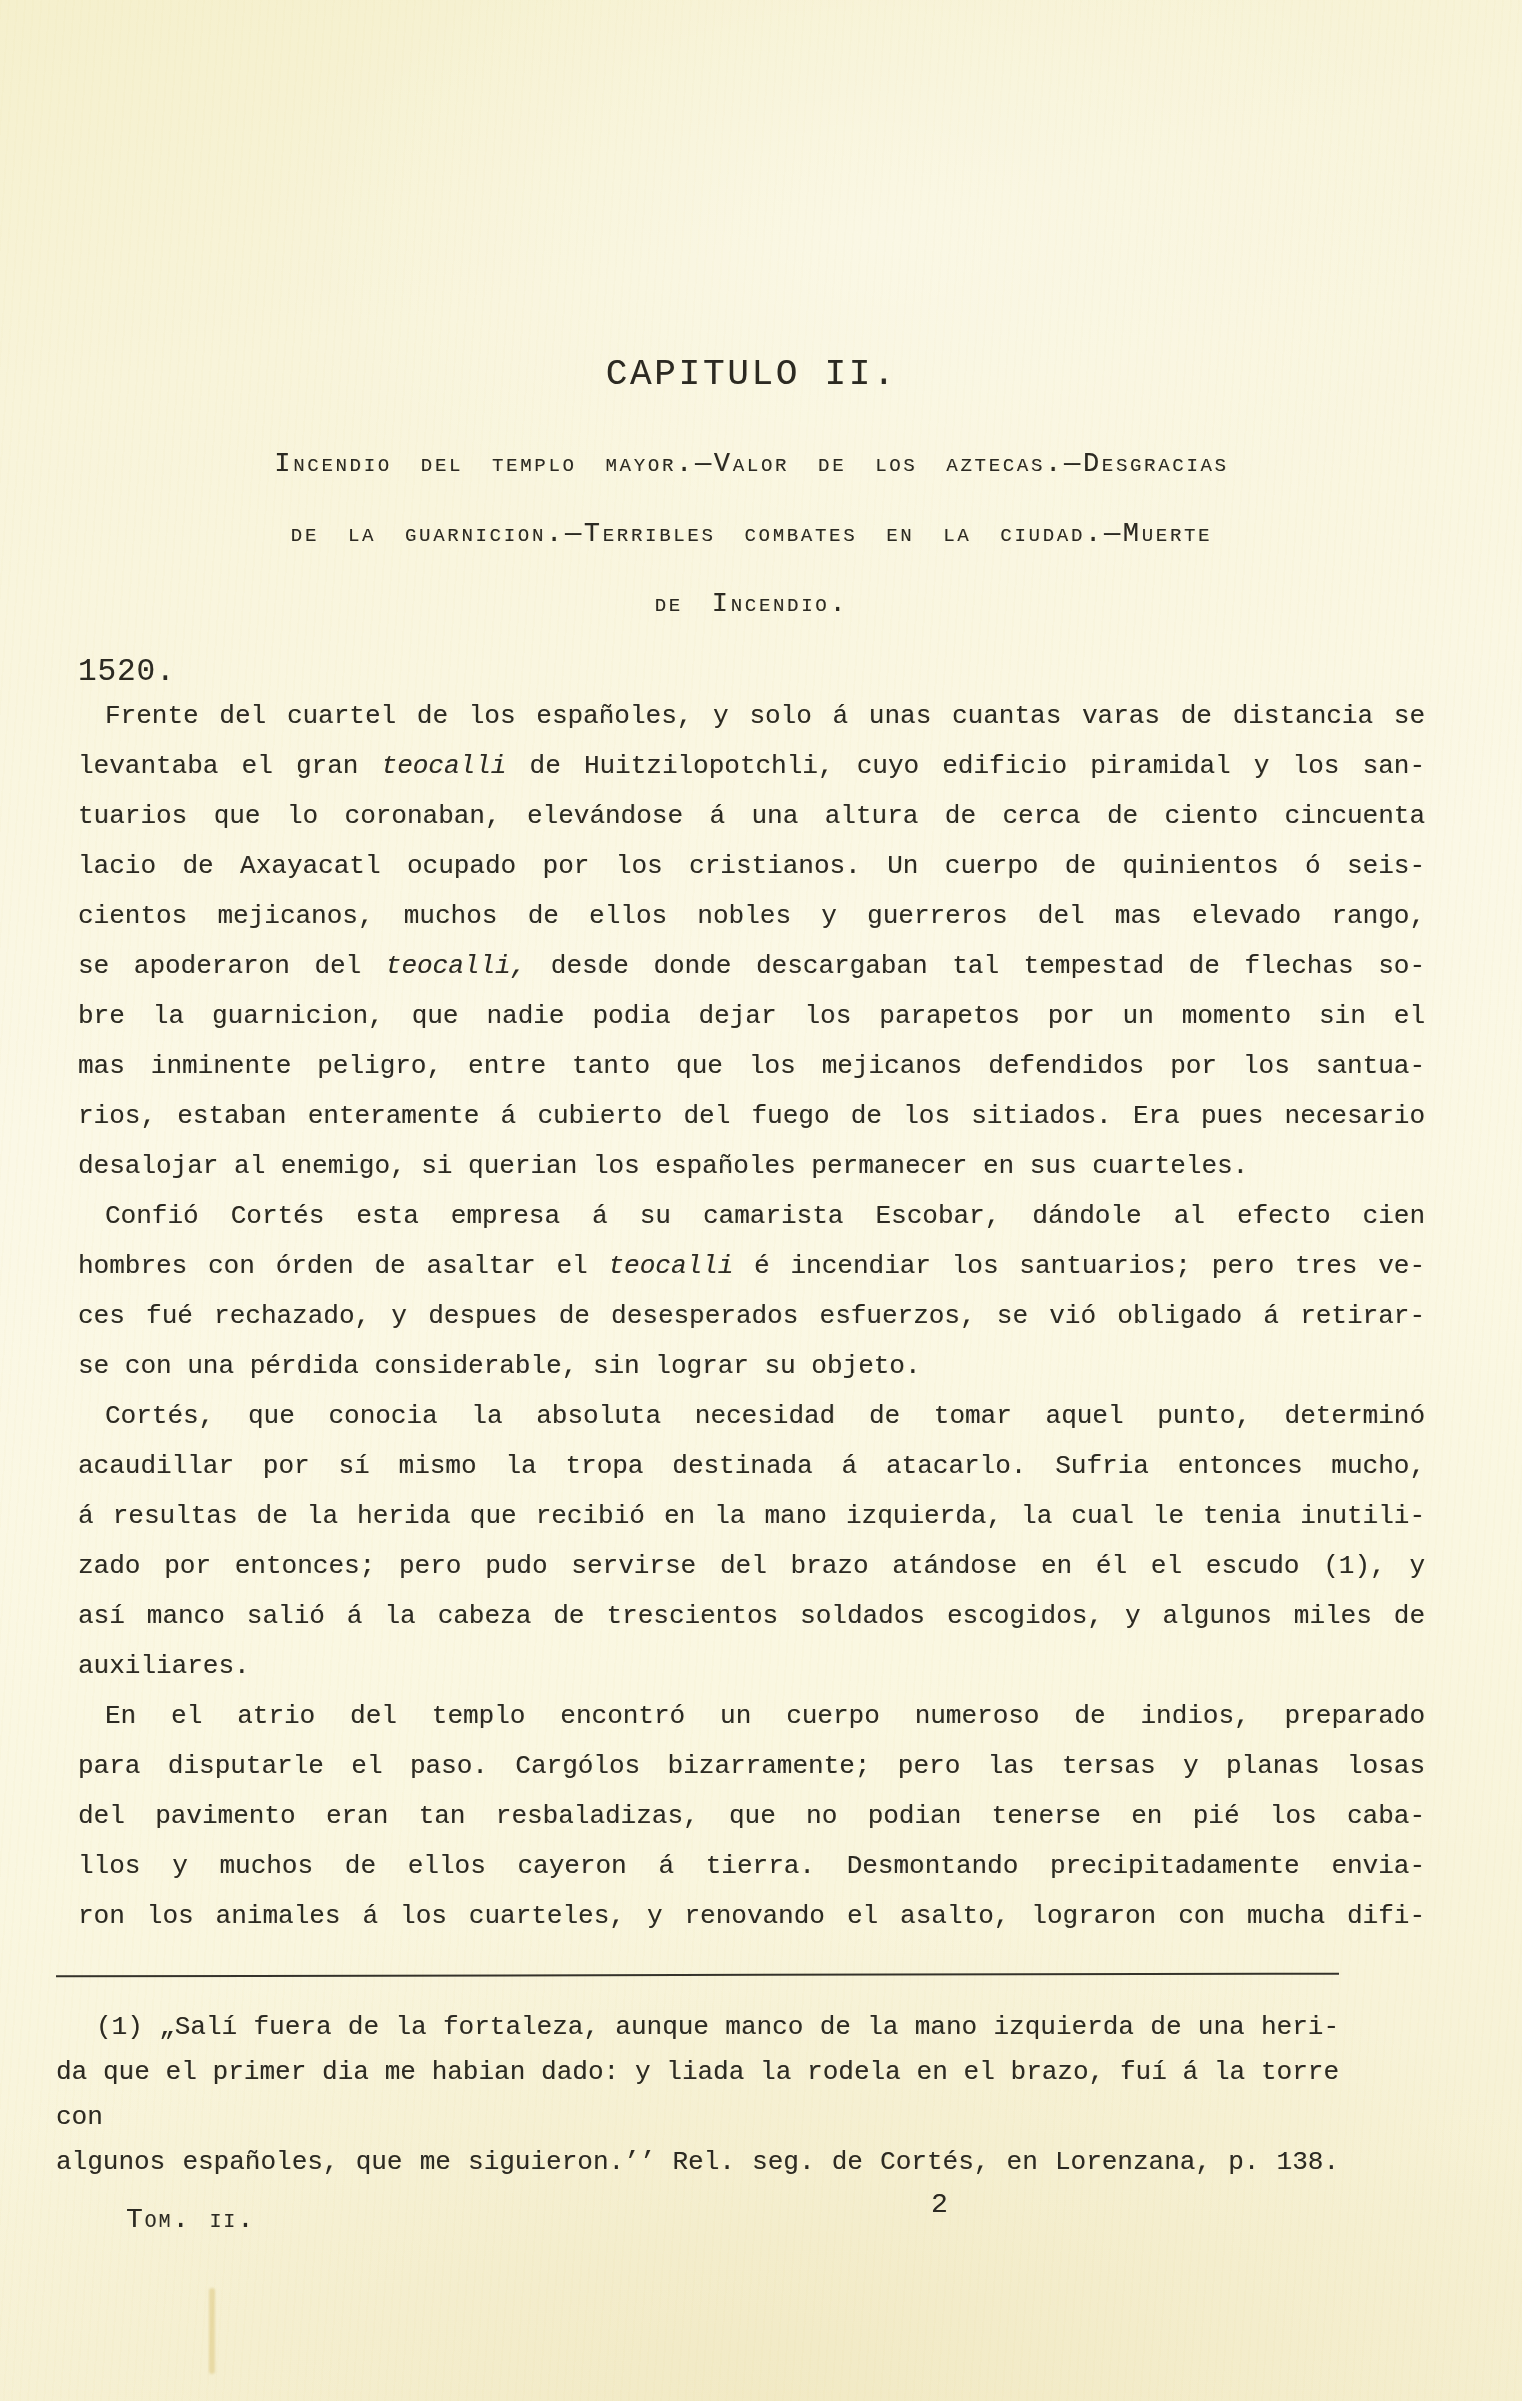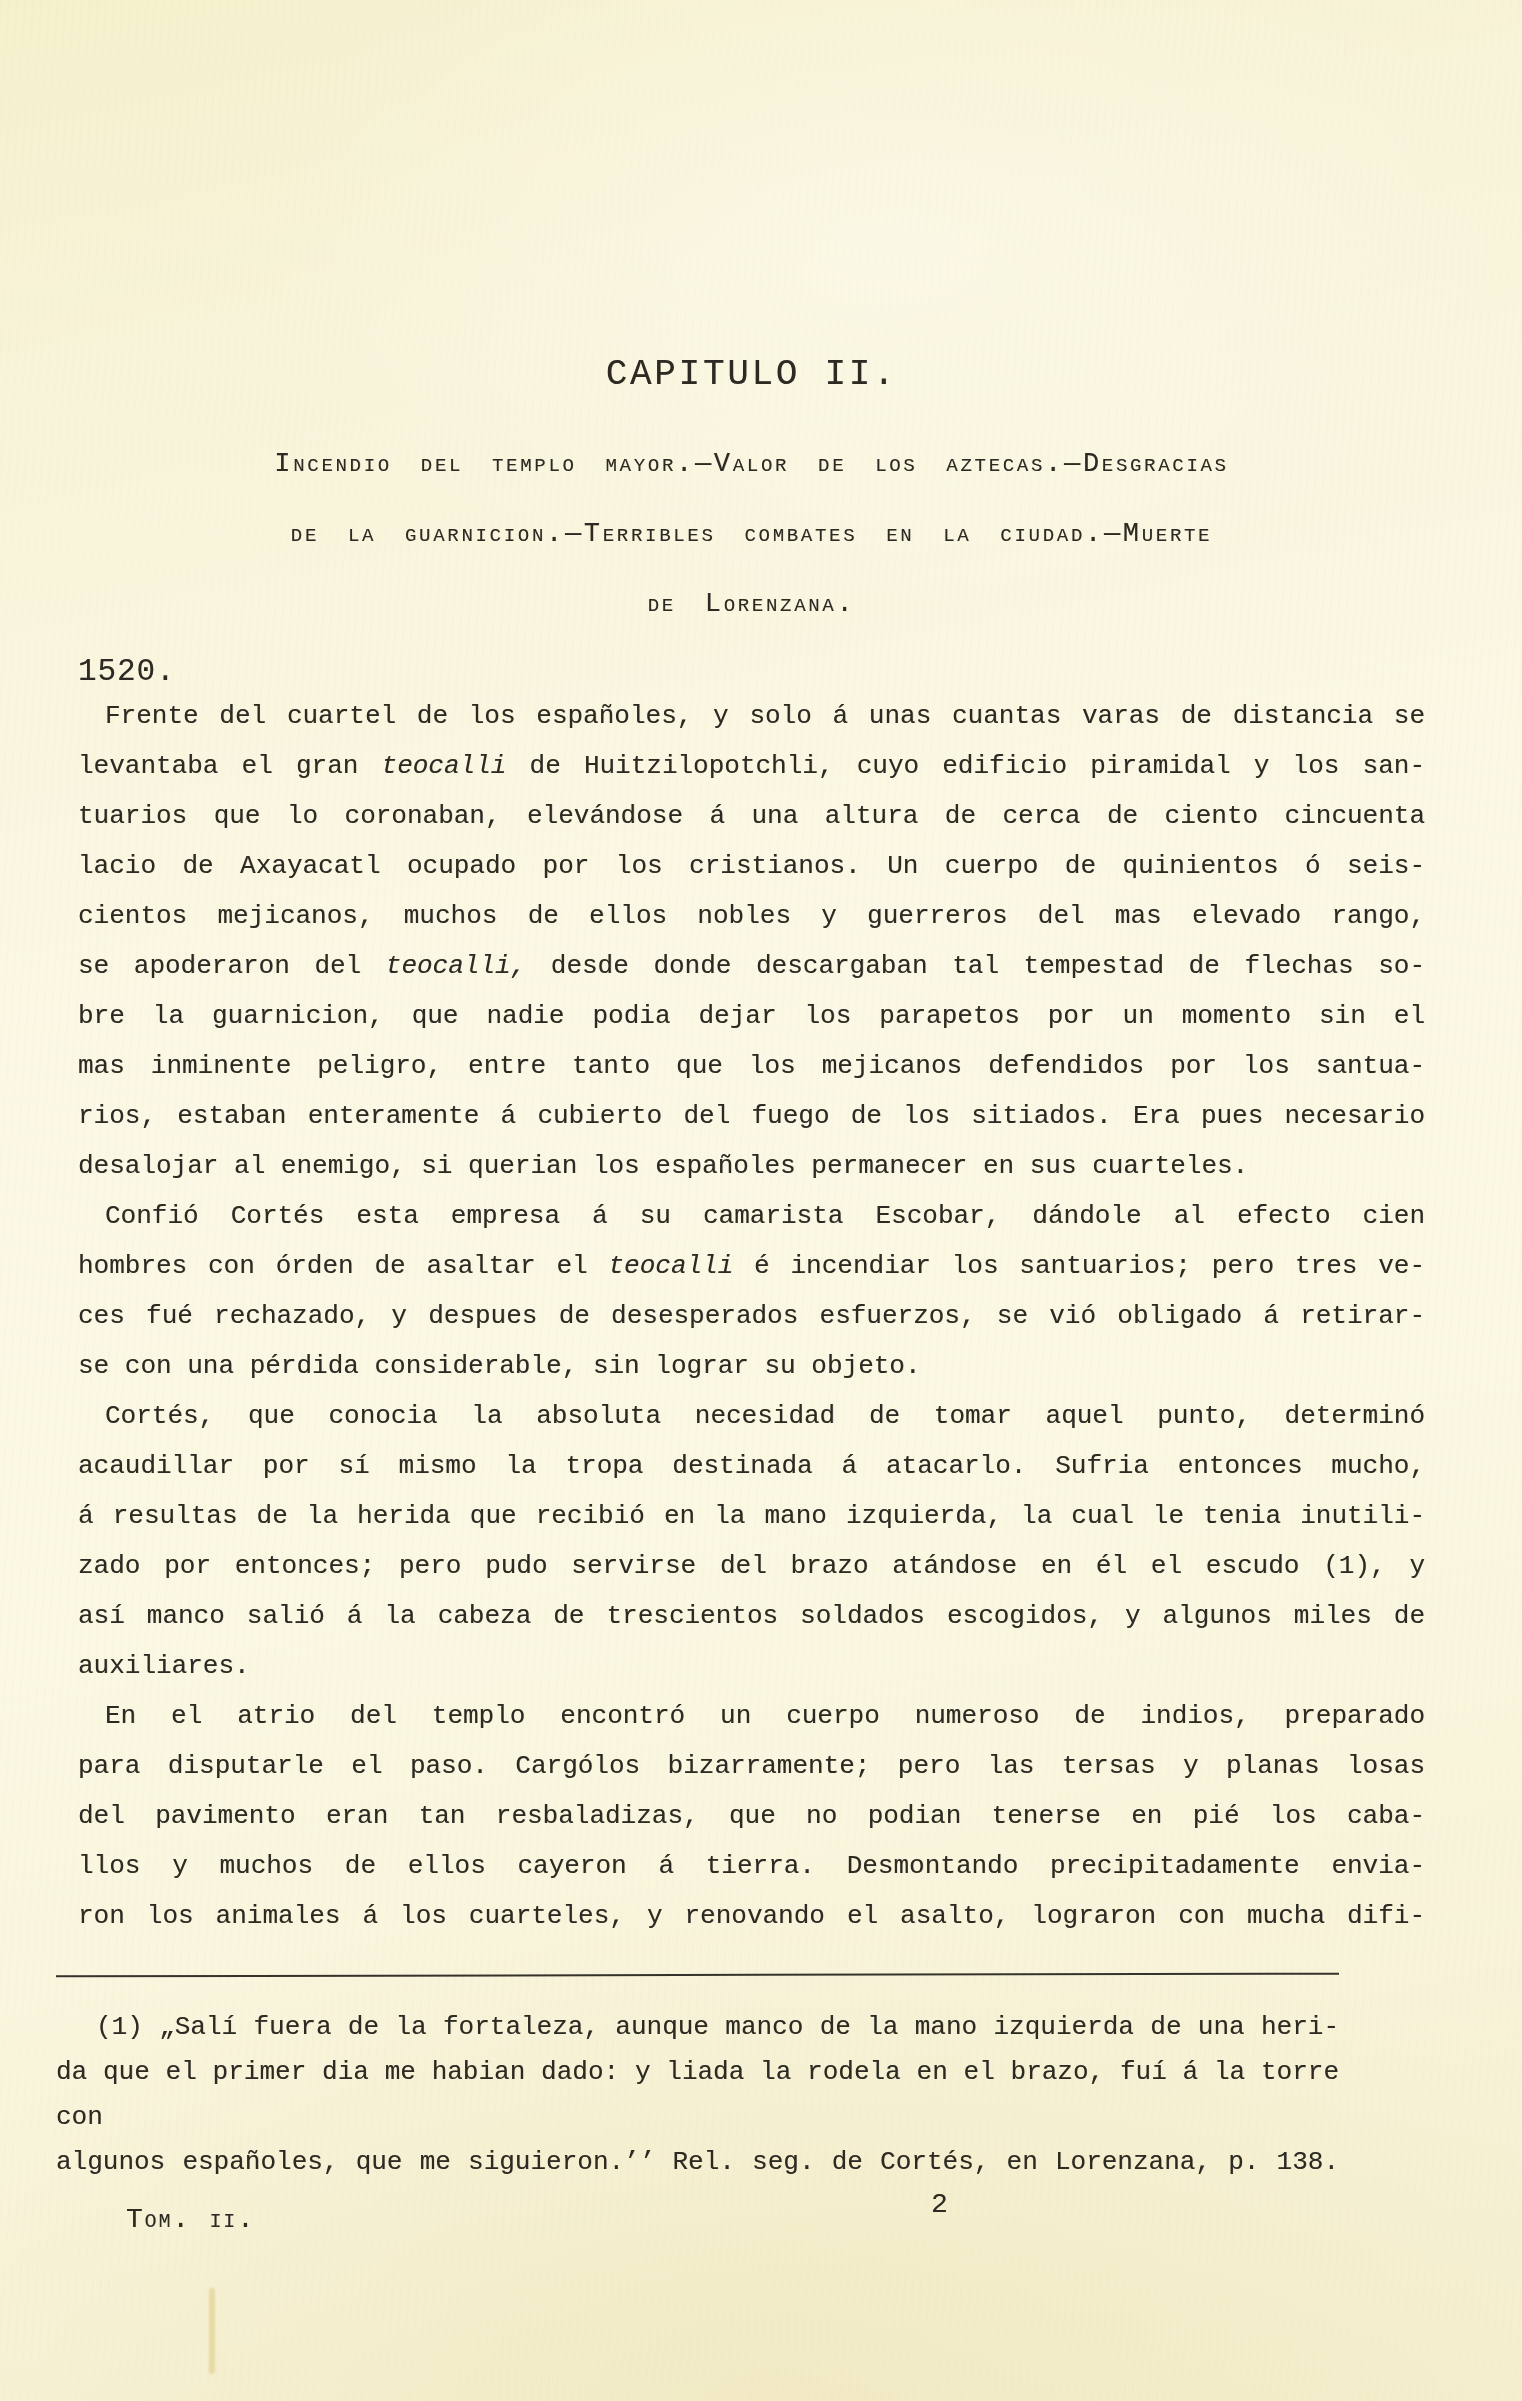--- a/index.html
+++ b/index.html
@@ -71,21 +71,21 @@
 <body>
 
 <div class="page">
   <div class="content">
 
     <div class="chapter-title">CAPITULO II.</div>
 
     <div class="summary">
       <div class="summary-line">Incendio del templo mayor.—Valor de los aztecas.—Desgracias</div>
       <div class="summary-line">de la guarnicion.—Terribles combates en la ciudad.—Muerte</div>
-      <div class="summary-line">de Lorenzana.</div>
+      <div class="summary-line">de Incendio.</div>
     </div>
 
     <div class="year">1520.</div>
 
     <div class="body-text">
         <div class="bline indent"><span>Frente del cuartel de los españoles, y solo á unas cuantas varas de distancia se</span></div>
         <div class="bline"><span>levantaba el gran </span><i>teocalli</i><span> de Huitzilopotchli, cuyo edificio piramidal y los san-</span></div>
         <div class="bline"><span>tuarios que lo coronaban, elevándose á una altura de cerca de ciento cincuenta</span></div>
         <div class="bline"><span>lacio de Axayacatl ocupado por los cristianos. Un cuerpo de quinientos ó seis-</span></div>
         <div class="bline"><span>cientos mejicanos, muchos de ellos nobles y guerreros del mas elevado rango,</span></div>

